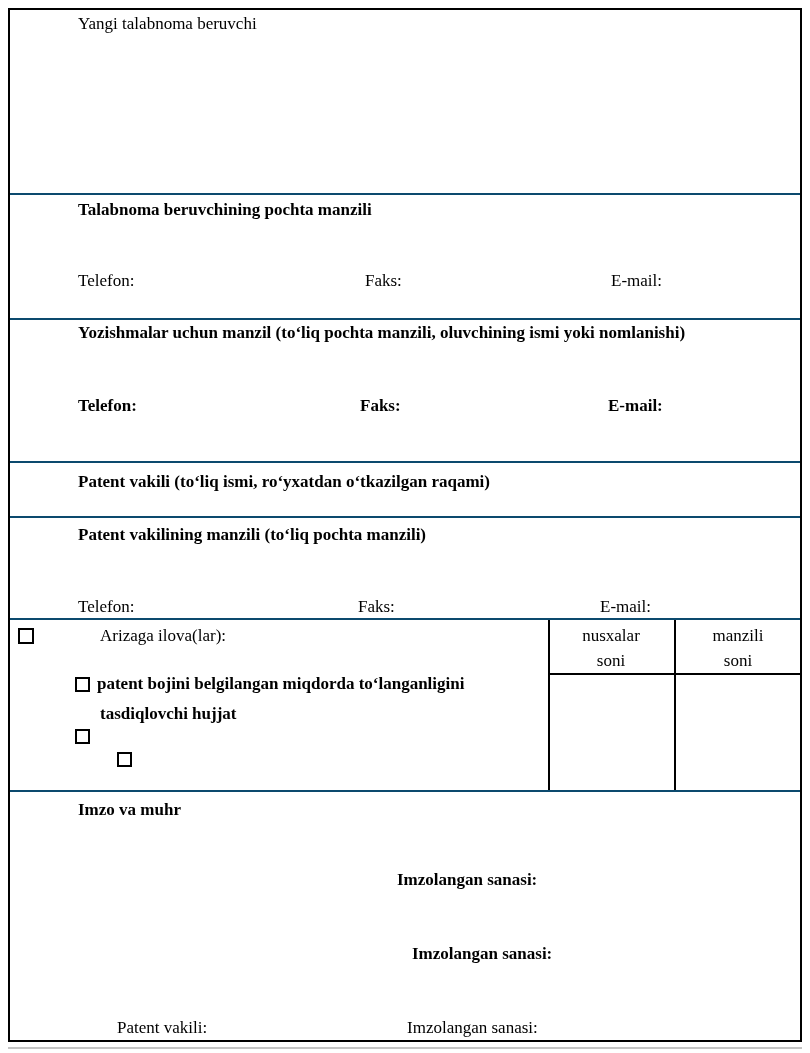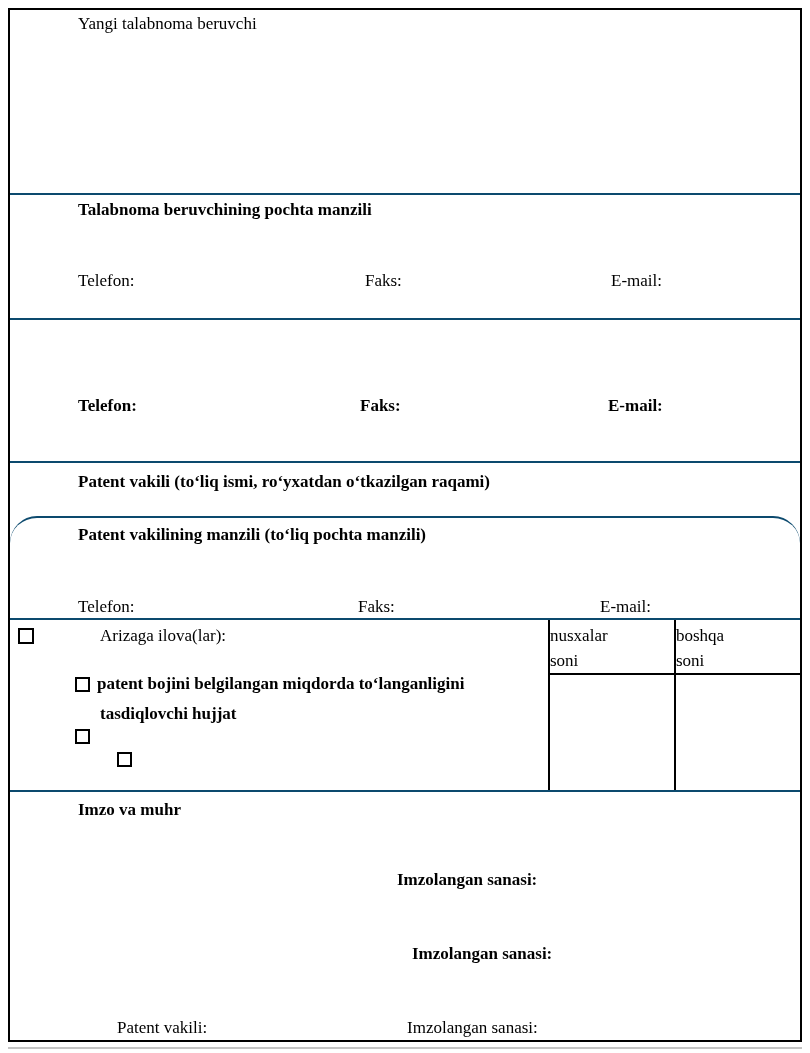--- a/index.html
+++ b/index.html
@@ -51,21 +51,21 @@
     width: 2px;
     background: #000000;
   }
   .hline {
     position: absolute;
     height: 2px;
     background: #000000;
   }
   .colhead {
     position: absolute;
-    text-align: left;
+    text-align: center;
     line-height: 25px;
   }
   .shadow-line {
     position: absolute;
     left: 8px;
     top: 1047px;
     width: 794px;
     height: 2px;
     background: #c4c4c4;
   }
@@ -81,50 +81,51 @@
     </div>
 
     <div class="sec bt" style="top:183px; height:125px;">
       <span class="t b" style="left:68px; top:5px;">Talabnoma beruvchining pochta manzili</span>
       <span class="t" style="left:68px; top:76px;">Telefon:</span>
       <span class="t" style="left:355px; top:76px;">Faks:</span>
       <span class="t" style="left:601px; top:76px;">E-mail:</span>
     </div>
 
     <div class="sec bt" style="top:308px; height:121px;">
+      <span class="t b" style="left:68px; top:3px;">Yozishmalar uchun manzil (toʻliq pochta manzili,  oluvchining ismi yoki nomlanishi)</span>
       <span class="t b" style="left:68px; top:76px;">Telefon:</span>
       <span class="t b" style="left:350px; top:76px;">Faks:</span>
       <span class="t b" style="left:598px; top:76px;">E-mail:</span>
     </div>
 
     <div class="sec bt" style="top:451px; height:77px;">
       <span class="t b" style="left:68px; top:9px;">Patent vakili (toʻliq ismi, roʻyxatdan oʻtkazilgan raqami)</span>
     </div>
 
-    <div class="sec bt" style="top:506px; height:102px;border-radius:27px;">
+    <div class="sec bt" style="top:506px; height:102px;">
       <span class="t b" style="left:68px; top:7px;">Patent vakilining manzili (toʻliq pochta manzili)</span>
       <span class="t" style="left:68px; top:79px;">Telefon:</span>
       <span class="t" style="left:348px; top:79px;">Faks:</span>
       <span class="t" style="left:590px; top:79px;">E-mail:</span>
     </div>
 
     <div class="sec bt" style="top:608px; height:172px;">
       <span class="cb" style="left:8px; top:8px;"></span>
       <span class="t" style="left:90px; top:6px;">Arizaga ilova(lar):</span>
 
       <div class="vline" style="left:538px;"></div>
       <div class="vline" style="left:664px;"></div>
       <div class="hline" style="left:538px; top:53px; width:252px;"></div>
 
       <div class="colhead" style="left:540px; top:3px; width:122px;">
         <div>nusxalar</div>
         <div>soni</div>
       </div>
       <div class="colhead" style="left:666px; top:3px; width:124px;">
-        <div>boshqa</div>
+        <div>manzili</div>
         <div>soni</div>
       </div>
 
       <div style="position:absolute; left:540px; top:55px; width:122px; bottom:0;"></div>
       <div style="position:absolute; left:666px; top:55px; width:124px; bottom:0;"></div>
 
       <span class="cb small" style="left:65px; top:57px;"></span>
       <span class="t b" style="left:87px; top:54px;">patent bojini belgilangan miqdorda toʻlanganligini</span>
       <span class="t b" style="left:90px; top:84px;">tasdiqlovchi hujjat</span>
 

